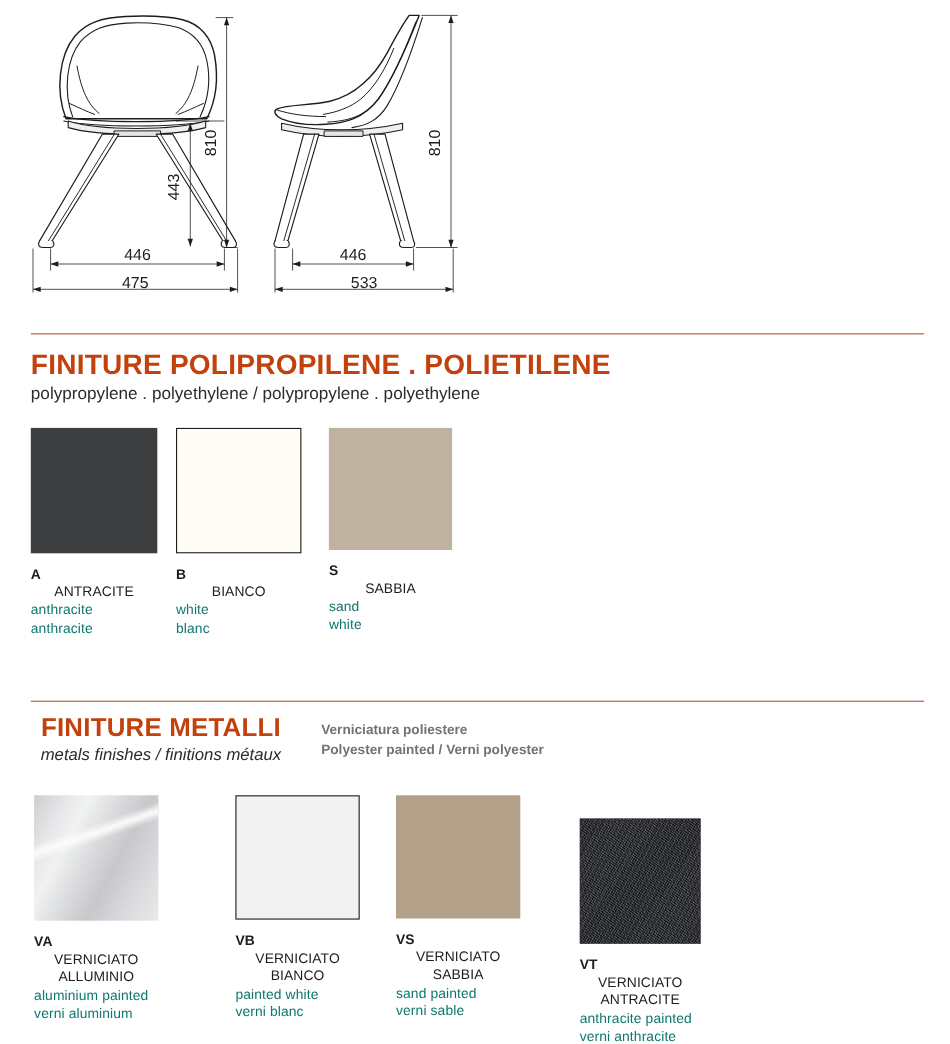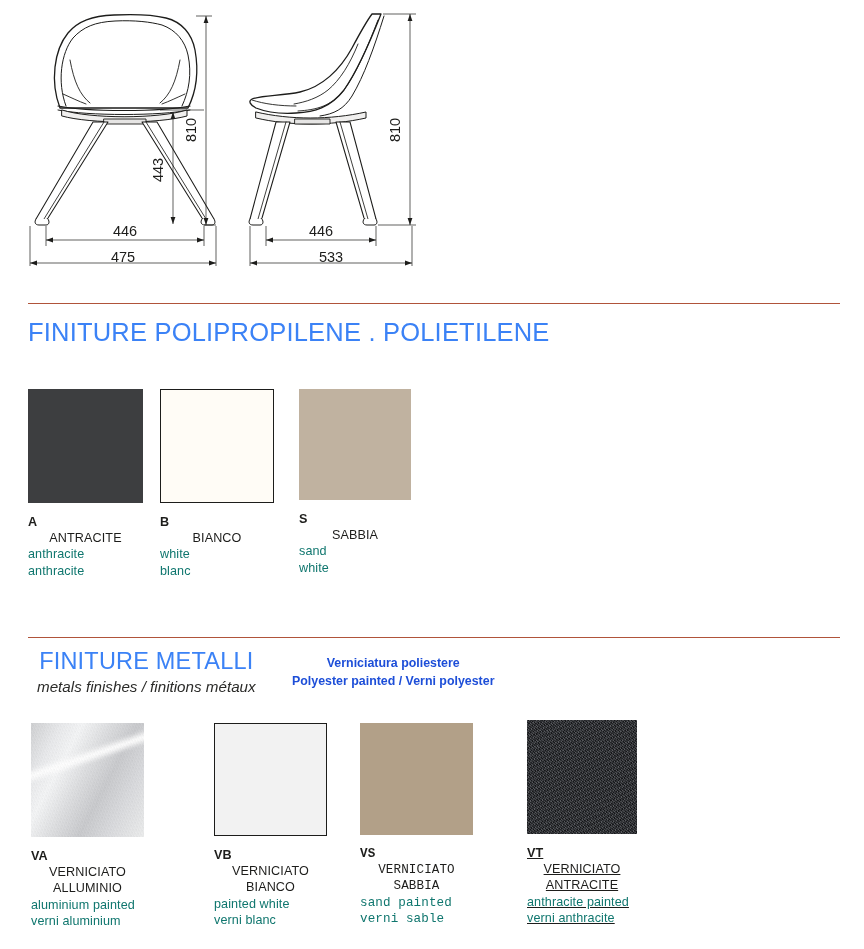--- a/index.html
+++ b/index.html
@@ -34,22 +34,22 @@
   }
   #rule-1 { top: 303px; }
   #rule-2 { top: 637px; }
 
   
   .sec-head { position: absolute; }
   #sec-poly { left: 28px; top: 318px; }
   .sec-title-lg {
     font-size: 25.5px;
     letter-spacing: 0.2px;
-    font-weight: 400;
-    color: #3b82f6;
+    font-weight: 700;
+    color: #c2410c;
     line-height: 1.12;
     white-space: nowrap;
   }
   .sec-sub-lg {
     font-size: 15.6px;
     font-weight: 400;
     color: #2b2b29;
     line-height: 1.2;
     margin-top: 3px;
     white-space: nowrap;
@@ -60,23 +60,22 @@
   #sec-metal .sec-sub-lg { font-size: 15.2px; margin-top: 4px; font-style: italic; }
 
   #sec-metal-note {
     position: absolute;
     left: 292px; top: 655px;
     line-height: 1.45;
   }
   .note-line {
     font-size: 12.4px;
     font-weight: bold;
-    color: #1d4ed8;
+    color: #737373;
     white-space: nowrap;
-    text-align: center;
   }
 
   
   .swatch { position: absolute; }
   .chip {
     width: 100%;
     box-sizing: border-box;
   }
   .chip.bordered { border: 1px solid #1d1d1b; }
 
@@ -110,23 +109,23 @@
   #sw-B { left: 160px; top: 389px; width: 114px; }
   #sw-B .chip { height: 114px; }
   #sw-S { left: 299px; top: 389px; width: 112px; }
   #sw-S .chip { height: 111px; }
 
   
   #sw-VA { left: 31px;  top: 723px; width: 113px; }
   #sw-VA .chip { height: 114px; }
   #sw-VB { left: 214px; top: 723px; width: 113px; }
   #sw-VB .chip { height: 113px; }
-  #sw-VS { left: 360px; top: 723px; width: 113px; font-family: Liberation Mono, monospace; }
+  #sw-VS { left: 360px; top: 723px; width: 113px; }
   #sw-VS .chip { height: 112px; }
-  #sw-VT { left: 527px; top: 720px; width: 110px; text-decoration: underline; }
+  #sw-VT { left: 527px; top: 744px; width: 110px; }
   #sw-VT .chip { height: 114px; }
 
   
   .chip-alu {
     position: relative;
     overflow: hidden;
     background:
       linear-gradient(118deg,
         #cfd0d2 0%,
         #e9eaec 18%,
@@ -316,20 +315,21 @@
       <text x="321" y="236" text-anchor="middle" id="t-s-446">446</text>
       <text x="331" y="262" text-anchor="middle" id="t-s-533">533</text>
     </g>
   </svg>
 </div>
 
 <div class="rule" id="rule-1"></div>
 
 <div class="sec-head" id="sec-poly">
   <div class="sec-title-lg">FINITURE POLIPROPILENE . POLIETILENE</div>
+  <div class="sec-sub-lg">polypropylene . polyethylene  / polypropylene . polyethylene</div>
 </div>
 
 <div class="swatch" id="sw-A">
   <div class="chip" style="background: rgb(61, 62, 64);"></div>
   <div class="chip-caption">
     <div class="code">A</div>
     <div class="name-it">ANTRACITE</div>
     <div class="name-tr">anthracite</div>
     <div class="name-tr">anthracite</div>
   </div>

